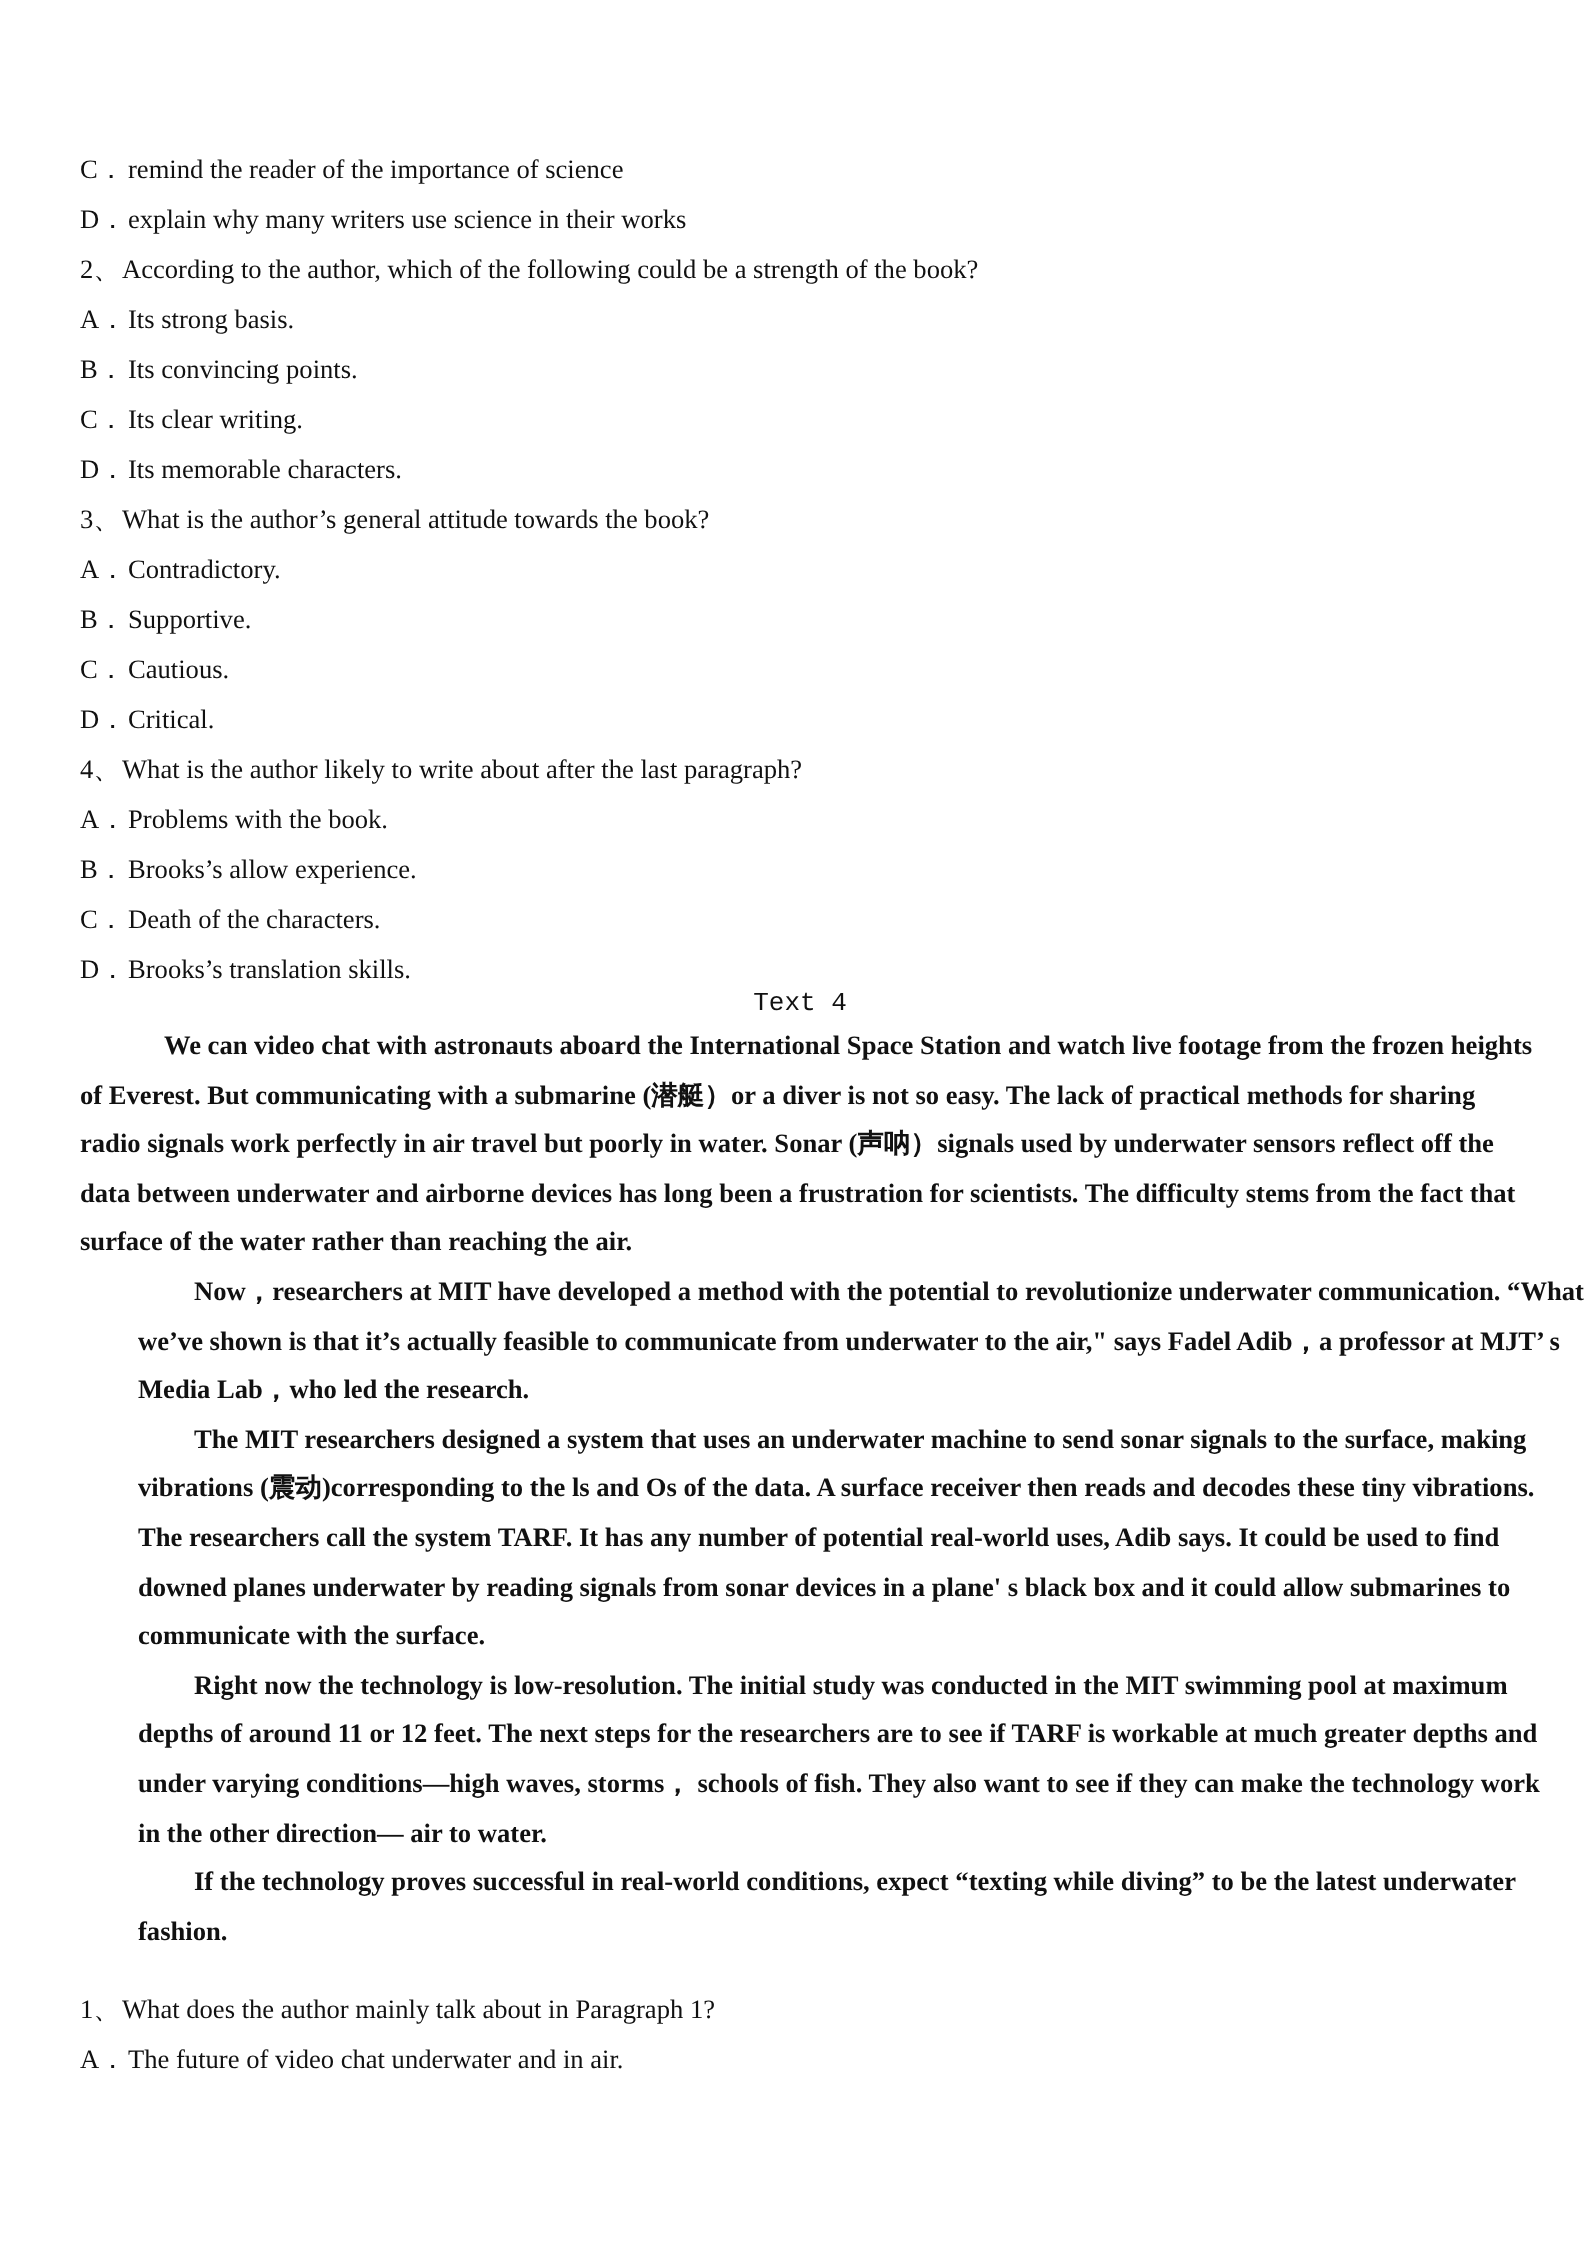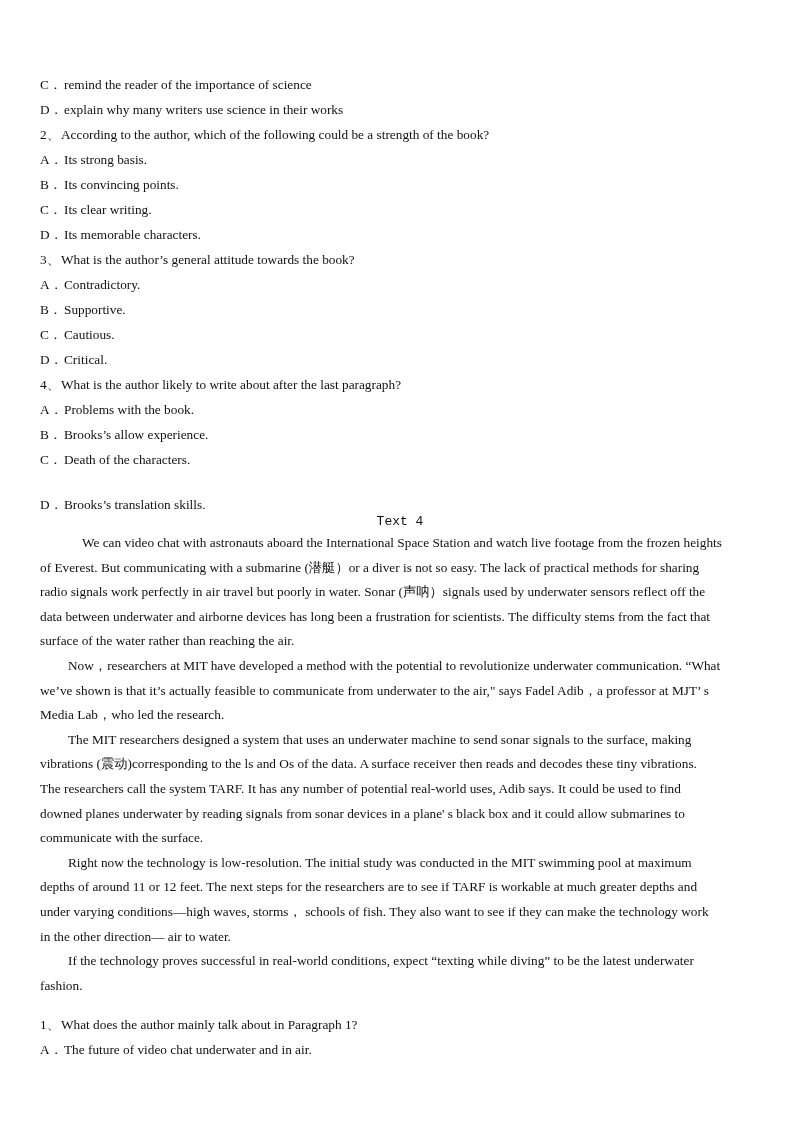--- a/index.html
+++ b/index.html
@@ -11,23 +11,23 @@
     }
     .page { position: absolute; left: 40px; top: 76px; width: 720px; }
     .line { height: 25px; line-height: 18px; white-space: nowrap; }
     .opt .letter { display: inline-block; width: 24px; }
     .qnum { display: inline-block; width: 21px; }
     .title {
       text-align: center; font-family: "Liberation Mono", "DejaVu Sans Mono", monospace;
       font-size: 13px; height: 16px; line-height: 14px; margin-top: -1px;
     }
     .para { line-height: 24.6px; text-align: justify; text-align-last: left; margin: 0; }
-    .para.indent { text-indent: 28px; }
+    .para.indent { text-indent: 28px; margin-left: 29px; }
     .para.indent2 { text-indent: 42px; }
-    .pline { display: block; white-space: nowrap; }
+    .pline { display: block; white-space: nowrap; font-weight: bold; }
   </style>
 </head>
 <body>
 
 <div class="page">
 
   <div class="line opt">
     <span class="letter">C．</span><span>remind the reader of the importance of science</span>
   </div>
   <div class="line opt">
@@ -49,21 +49,21 @@
   <div class="line opt"><span class="letter">B．</span><span>Supportive.</span></div>
   <div class="line opt"><span class="letter">C．</span><span>Cautious.</span></div>
   <div class="line opt"><span class="letter">D．</span><span>Critical.</span></div>
 
   <div class="line">
     <span class="qnum">4、</span><span>What is the author likely to write about after the last paragraph?</span>
   </div>
   <div class="line opt"><span class="letter">A．</span><span>Problems with the book.</span></div>
   <div class="line opt"><span class="letter">B．</span><span>Brooks’s allow experience.</span></div>
   <div class="line opt"><span class="letter">C．</span><span>Death of the characters.</span></div>
-  <div class="line opt" style="height:20px;margin-top:20px;"><span class="letter">D．</span><span>Brooks’s translation skills.</span></div>
+  <div class="line opt" style="height:20px;"><span class="letter">D．</span><span>Brooks’s translation skills.</span></div>
 
   <div class="title">Text 4</div>
 
   <div class="para indent2">
     <span class="pline">We can video chat with astronauts aboard the International Space Station and watch live footage from the frozen heights</span>
     <span class="pline" style="text-indent:0">of Everest. But communicating with a submarine (潜艇）or a diver is not so easy. The lack of practical methods for sharing</span>
     <span class="pline" style="text-indent:0">radio signals work perfectly in air travel but poorly in water. Sonar (声呐）signals used by underwater sensors reflect off the</span>
     <span class="pline" style="text-indent:0">data between underwater and airborne devices has long been a frustration for scientists. The difficulty stems from the fact that</span>
     <span class="pline" style="text-indent:0">surface of the water rather than reaching the air.</span>
   </div>

